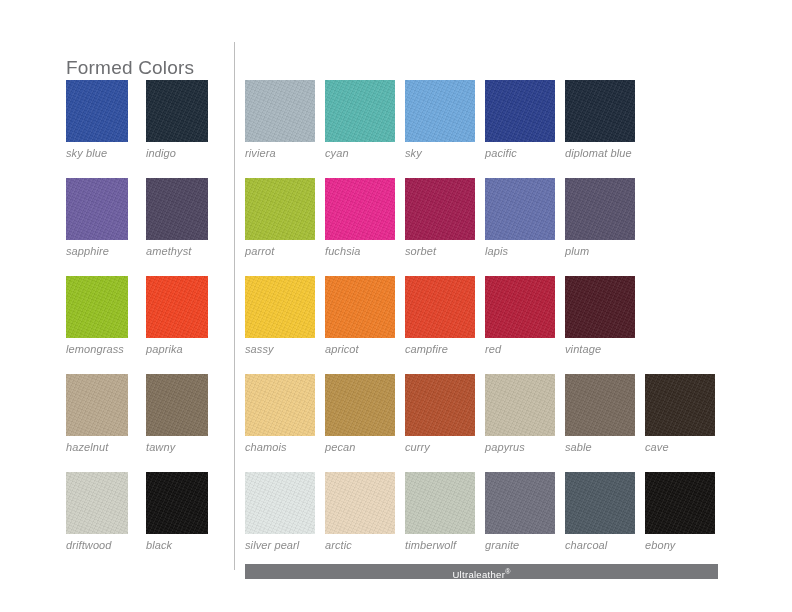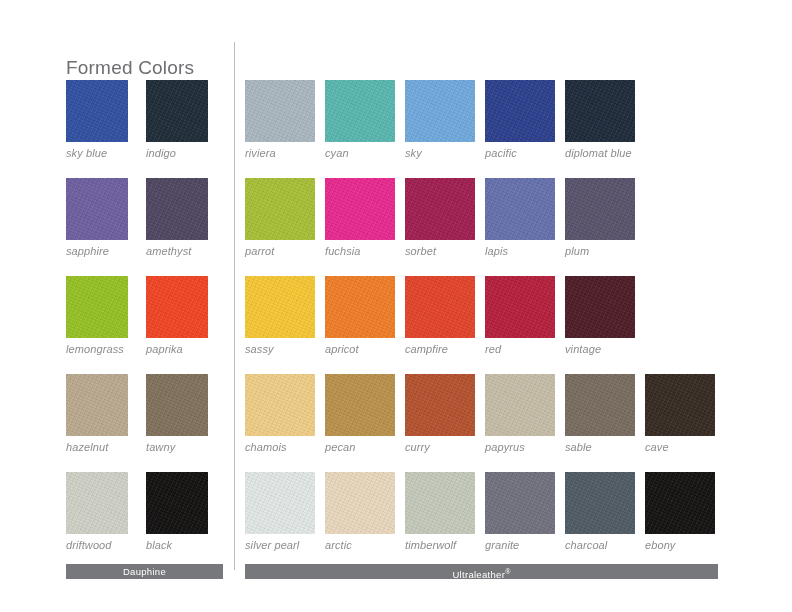--- a/index.html
+++ b/index.html
@@ -261,17 +261,16 @@
           <div class="sw wide" title="#4E5A63" style="background: rgb(78, 90, 99);"></div>
           <div class="cap">charcoal</div>
         </div>
         <div class="cell" style="left: 400px;">
           <div class="sw wide" title="#141210" style="background: rgb(20, 18, 16);"></div>
           <div class="cap">ebony</div>
         </div>
       </div>
     </div>
 
-  <div class="footer-bar" id="bar-dauphine">Dauphine</div>
 
   <div class="footer-bar" id="bar-ultraleather"><span>Ultraleather</span><span class="reg">®</span></div>
 
 </div>
 
 </body></html>

